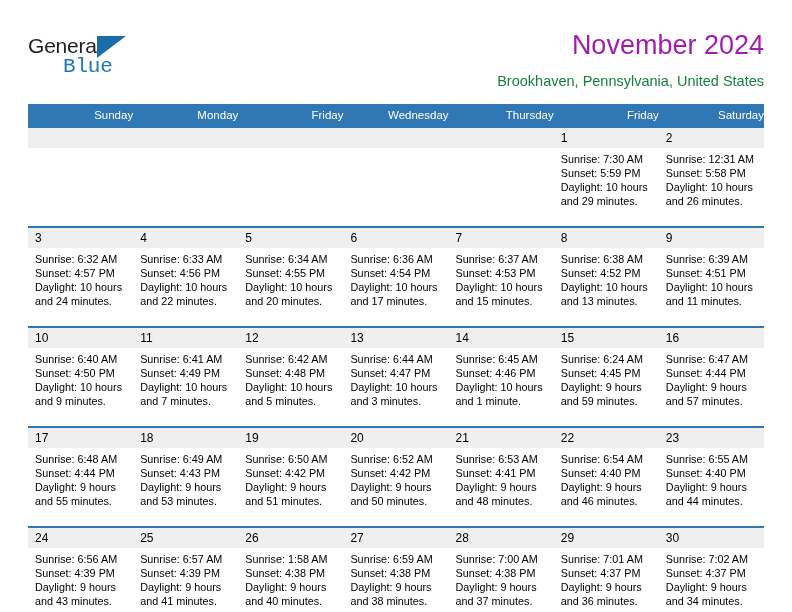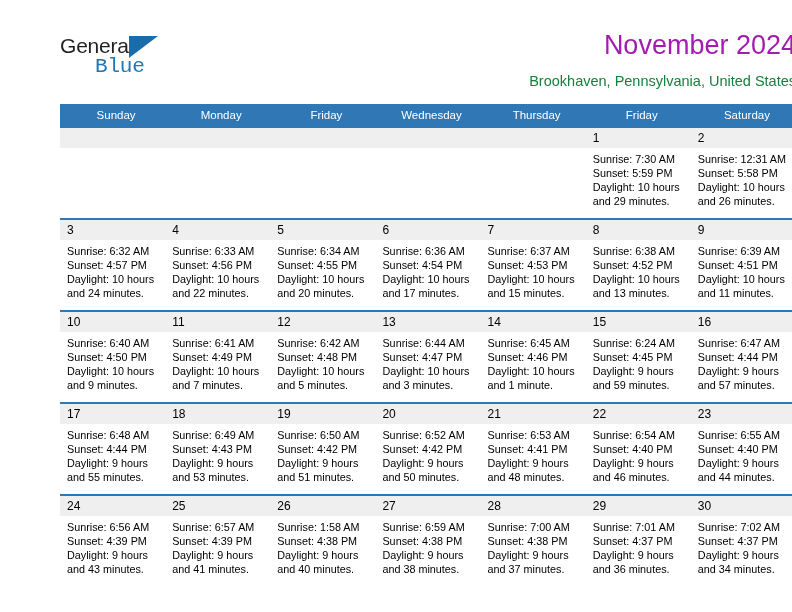--- a/index.html
+++ b/index.html
@@ -12,21 +12,20 @@
     height: 612px;
     font-family: "Liberation Sans", sans-serif;
     color: #000000;
     overflow: hidden;
   }
   .page {
     position: relative;
     width: 652px;
     height: 612px;
     box-sizing: border-box;
-    margin-left: 32px;
   }
 
   
   .top {
     position: absolute;
     left: 28px;
     top: 28px;
     width: 736px;
     height: 70px;
   }
@@ -99,21 +98,21 @@
   table.cal {
     border-collapse: collapse;
     table-layout: fixed;
     width: 736px;
   }
   table.cal th {
     background: #3077b5;
     color: #ffffff;
     font-size: 11.5px;
     font-weight: normal;
-    text-align: center;
+    text-align: right;
     padding: 5px 0 6px 7px;
     line-height: 13px;
   }
   table.cal td {
     vertical-align: top;
     padding: 0;
     border-top: 2px solid #3077b5;
     width: 105.1px;
   }
   table.cal tr.week-first td {
@@ -125,21 +124,21 @@
     color: #000000;
     line-height: 14px;
     padding: 3px 0 3px 7px;
     height: 14px;
     box-sizing: content-box;
   }
   .daynum.empty {
     color: transparent;
   }
   .cellbody {
-    padding: 4px 8px 0 7px;
+    padding: 4px 8px 8px 7px;
     height: 66px;
     box-sizing: content-box;
   }
   .cellbody p {
     margin: 0;
     font-size: 10.8px;
     line-height: 14.1px;
     color: #000000;
     white-space: normal;
   }

